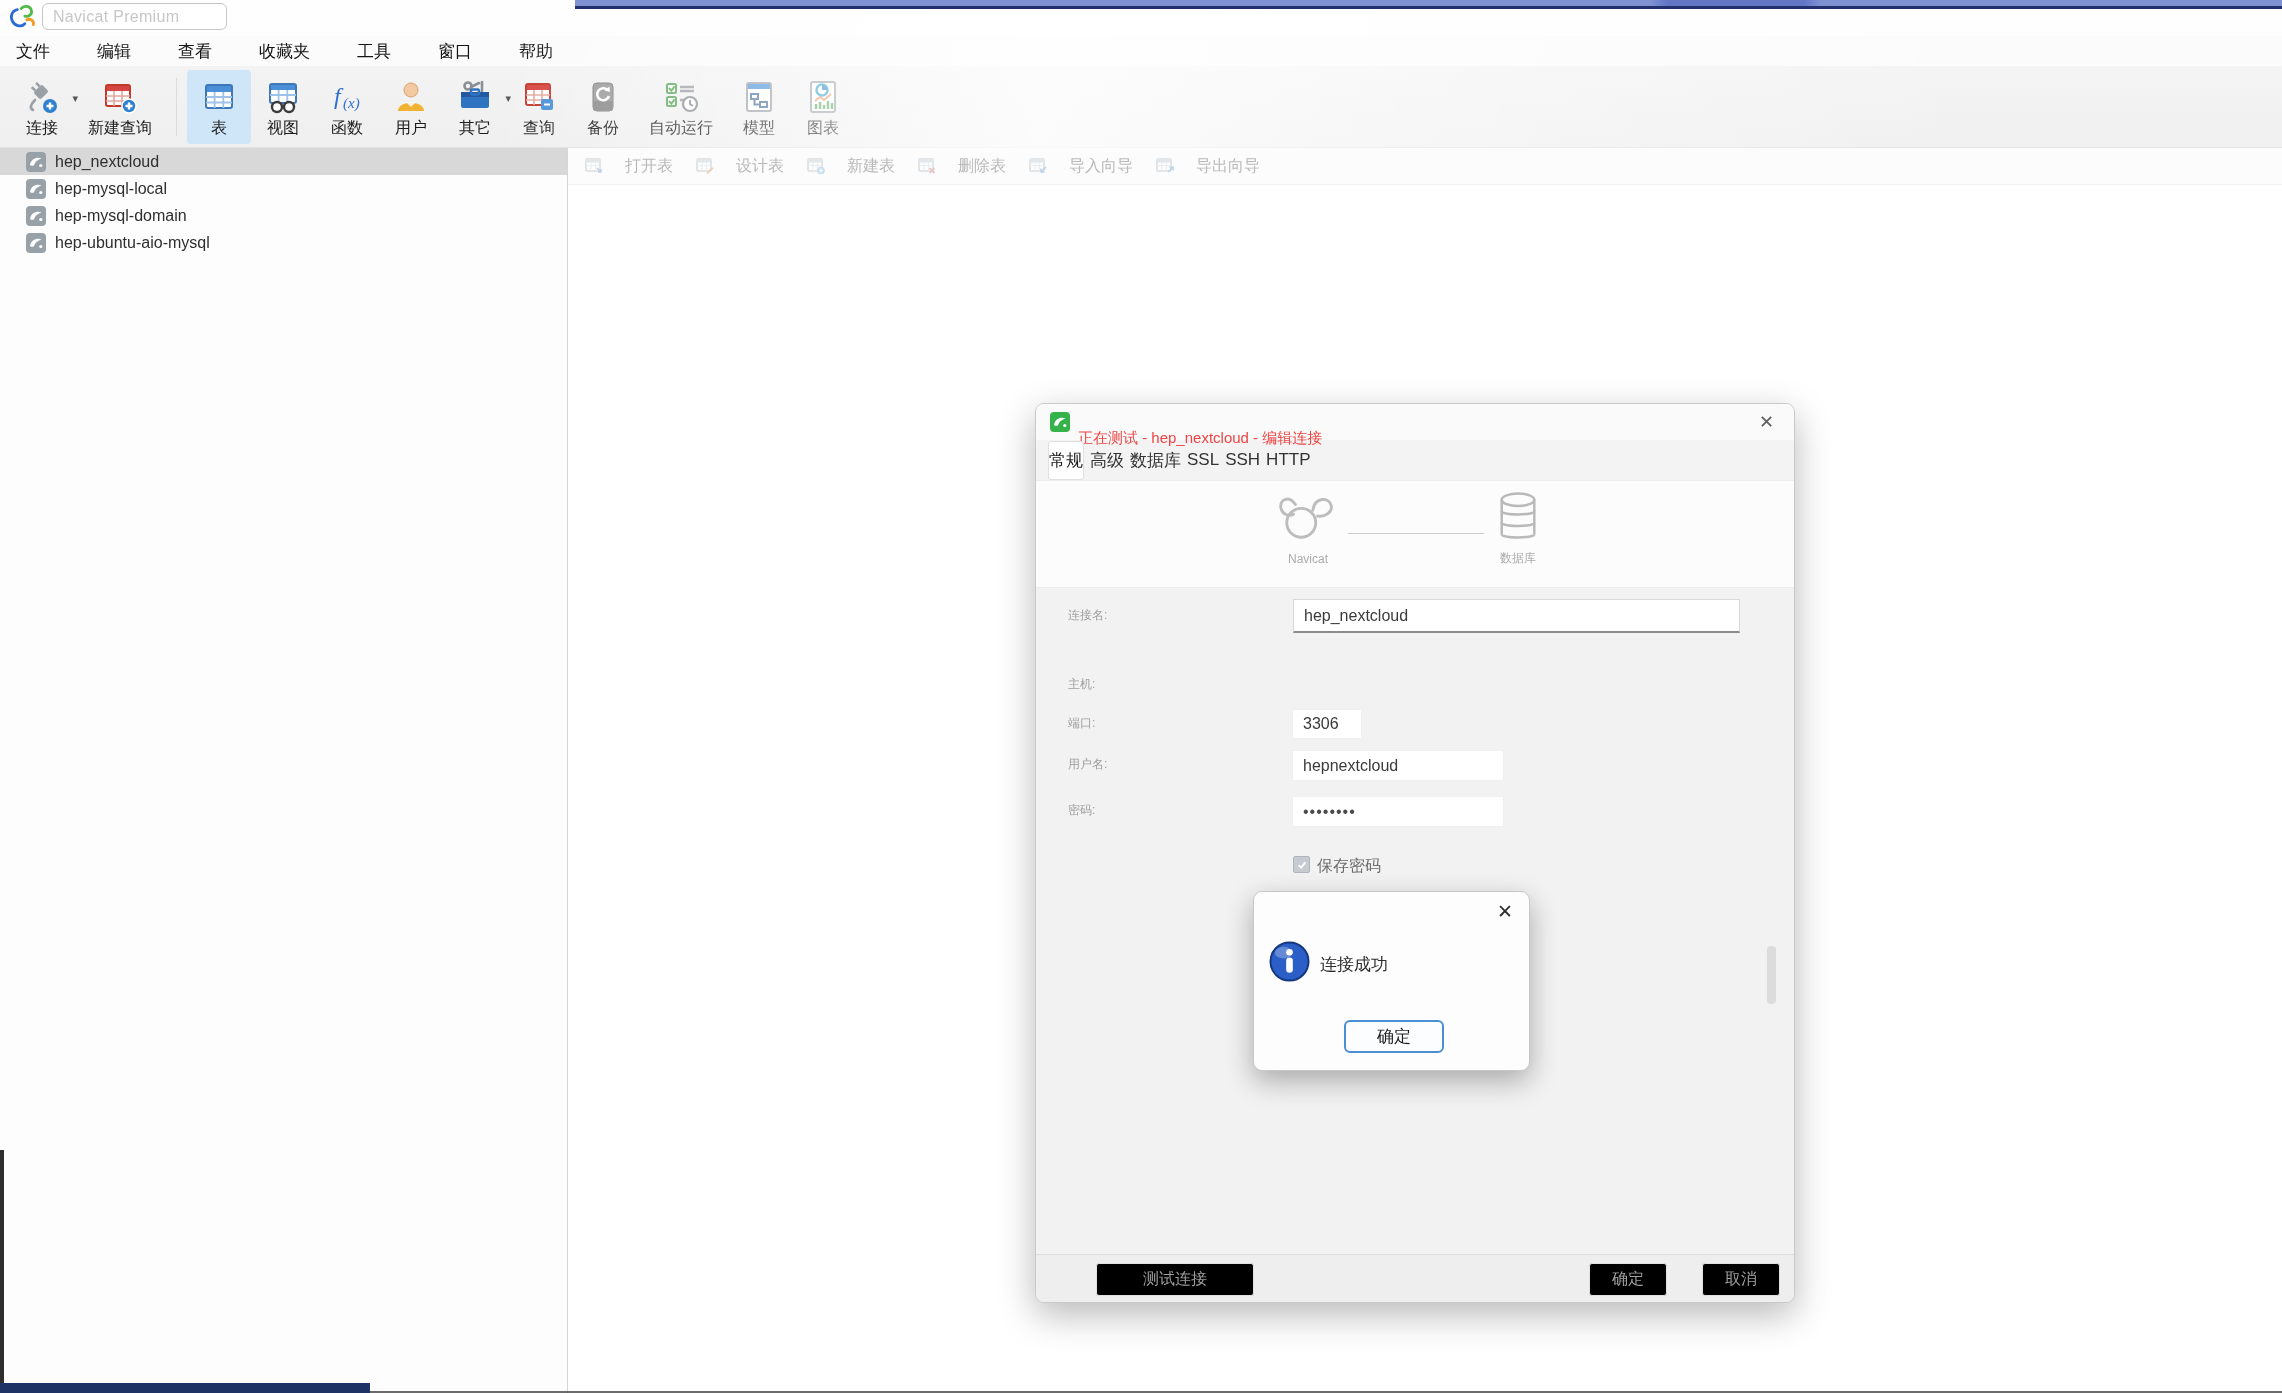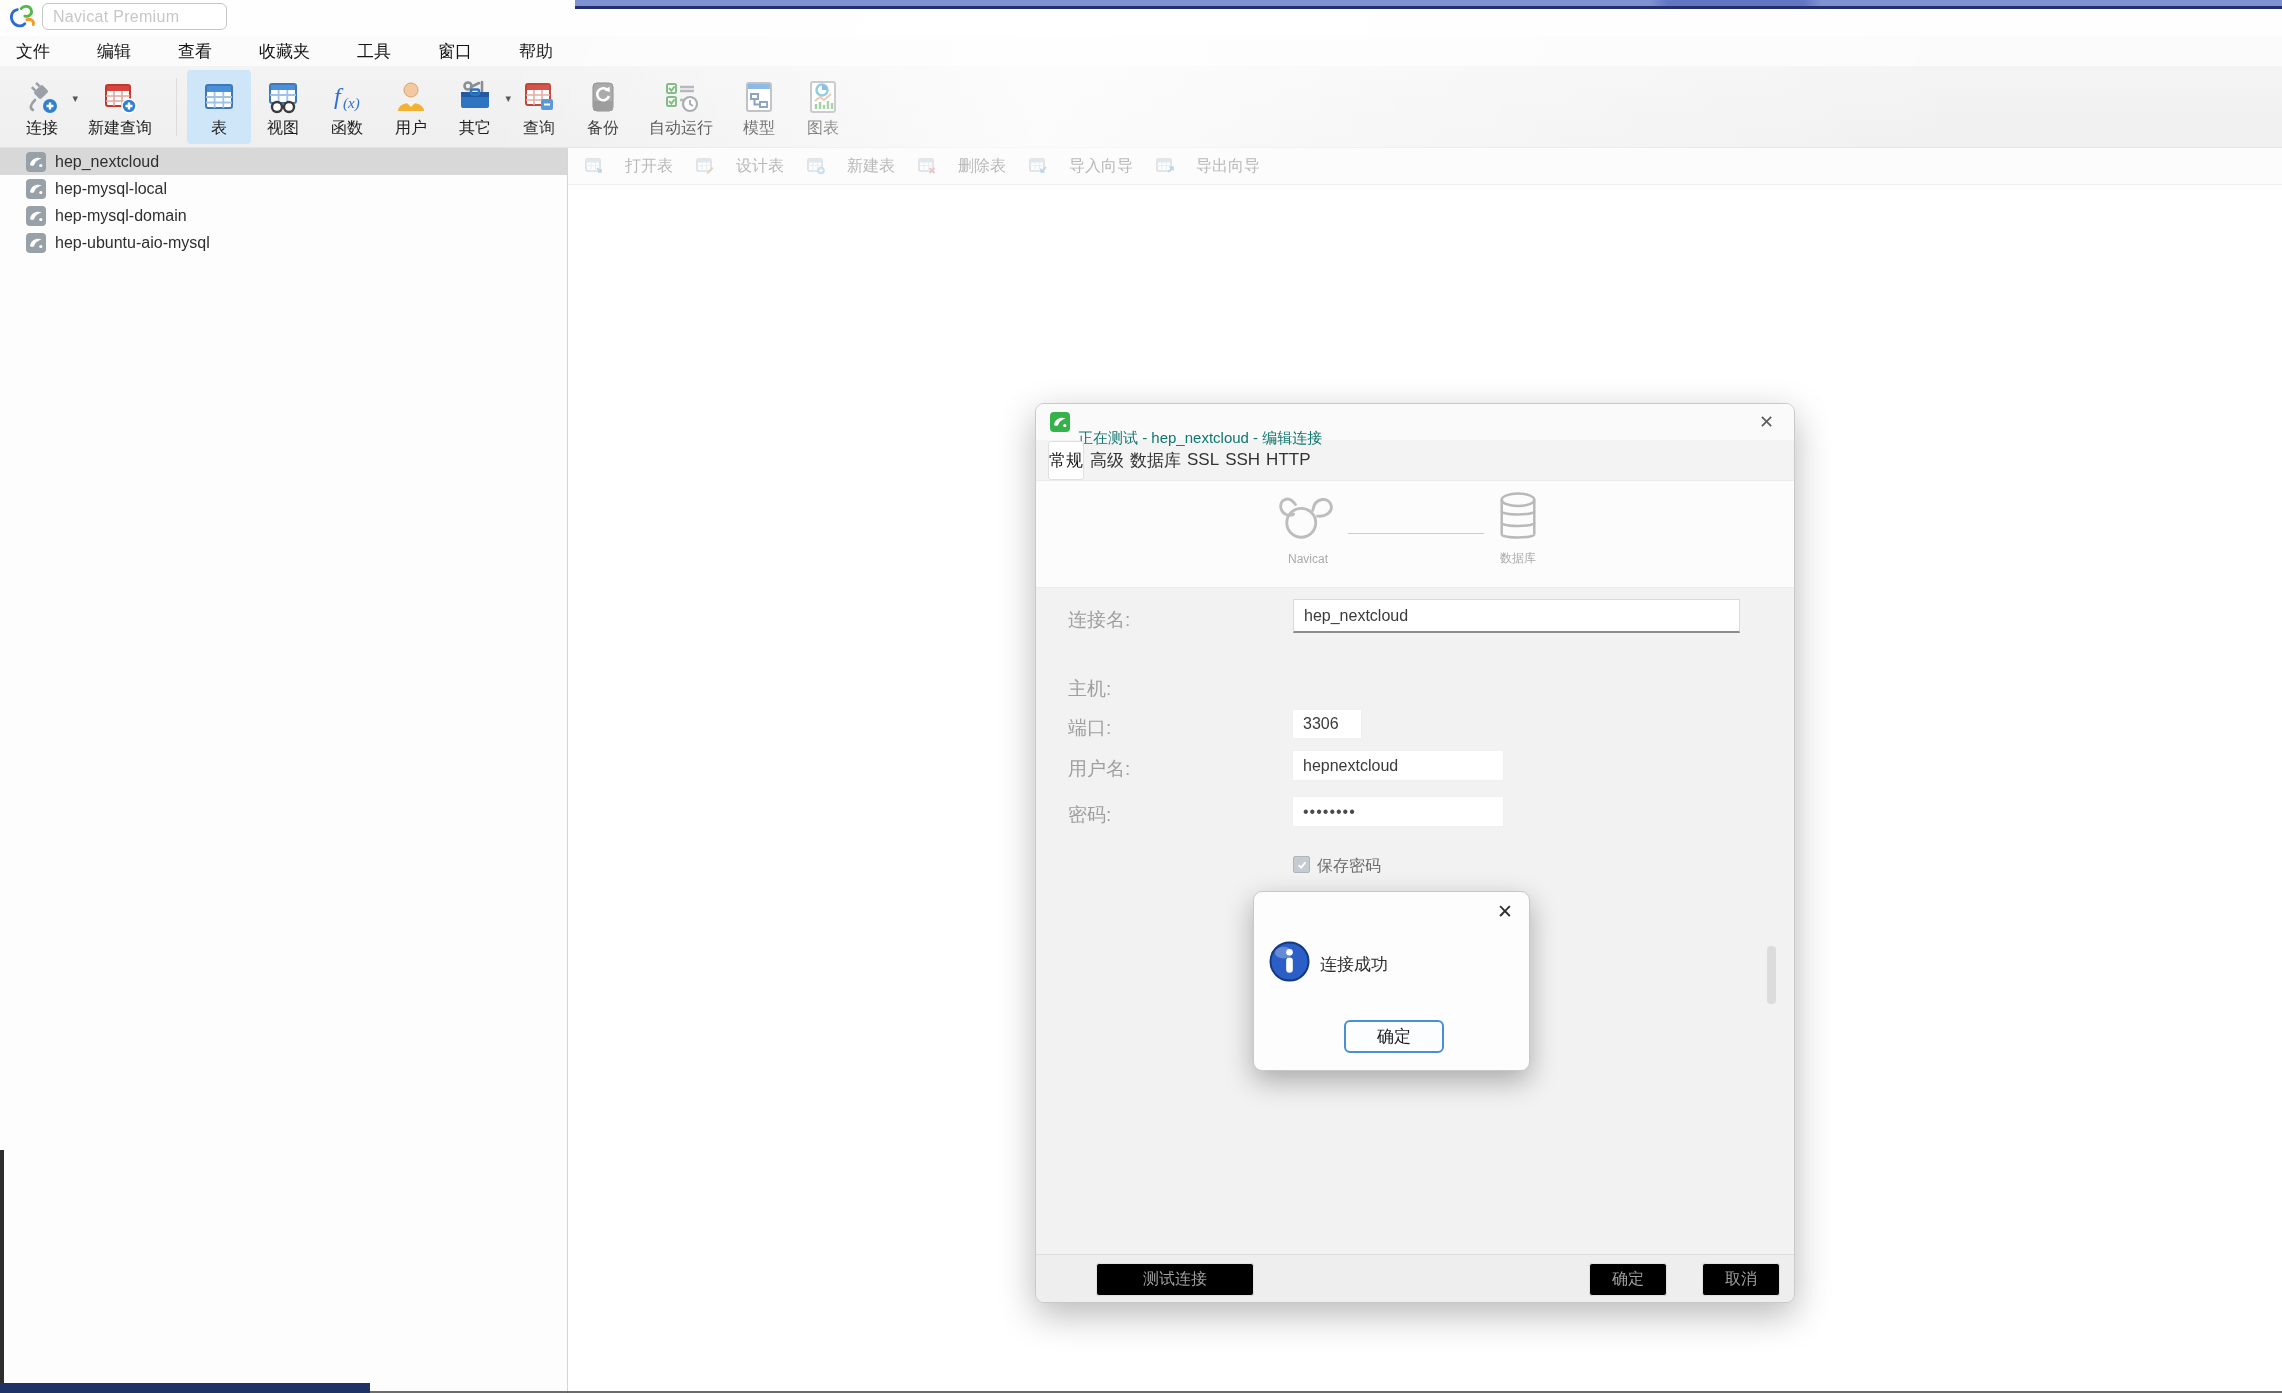--- a/index.html
+++ b/index.html
@@ -52,33 +52,33 @@
     background:#fcfcfc; border-bottom:1px solid #f0f0f0; }
   .obj-item { display:flex; align-items:center; gap:21px; font-size:16px; color:#b9b9b9; }
   .obj-item svg { width:20px; height:20px; opacity:.55; }
   .content { flex:1; background:#fff; }
 
   
   .dialog { position:absolute; left:1035px; top:403px; width:760px; height:900px; background:#f2f2f2;
     border:1px solid #c9c9c9; border-radius:9px; box-shadow:0 12px 36px rgba(0,0,0,.28); z-index:10; overflow:hidden; }
   .dlg-title { height:36px; display:flex; align-items:center; gap:8px; padding:0 14px; background:#fafafa; }
   .dlg-title svg { width:20px; height:20px; }
-  .dlg-title-text { font-size:15px; color:#0f766e;margin-top:32px; }
+  .dlg-title-text { font-size:15px; color:#ef4444;margin-top:32px; }
   .dlg-close { margin-left:auto; font-size:18px; color:#5f5f5f; padding:0 6px; }
   .dlg-tabs { height:40px; display:flex; align-items:center; padding-left:12px; gap:6px; background:#f3f3f3; }
   .dlg-tab { padding:7px 0; font-size:17px; color:#333; }
   .dlg-tab.active { background:#fff; border:1px solid #e0e0e0; border-radius:3px; color:#1d1d1d; }
   .dlg-hero { position:absolute; left:0; right:0; top:76px; height:108px; background:#fcfcfc;
     border-top:1px solid #ececec; border-bottom:1px solid #ececec; }
   .hero-left { position:absolute; left:217px; top:9px; width:110px; text-align:center; }
   .hero-right { position:absolute; left:436px; top:9px; width:92px; text-align:center; }
   .hero-label { font-size:12px; color:#ababab; margin-top:2px; }
   .hero-line { position:absolute; left:312px; top:52px; width:136px; height:1px; background:#cdcdcd; }
 
-  .f-label { position:absolute; left:32px; font-size:19px; color:#9f9f9f; }
+  .f-label { position:absolute; left:32px; font-size:12px; color:#9f9f9f; }
   .f-input { position:absolute; left:257px; background:#fff; border:none; font-size:16px; color:#3a3a3a;
     padding:0 10px; outline:none; font-family:"Liberation Sans", sans-serif; }
   .in-name { top:195px; width:447px; height:34px; border:1px solid #dadada; border-bottom:2px solid #8c8c8c; }
   .in-host { top:265px; width:447px; height:30px; box-shadow:0 0 0 1px #f0f0f0; }
   .in-port { top:306px; width:68px; height:28px; box-shadow:0 0 0 1px #f0f0f0; }
   .in-user { top:347px; width:210px; height:29px; box-shadow:0 0 0 1px #f0f0f0; }
   .in-pass { top:393px; width:210px; height:29px; box-shadow:0 0 0 1px #f0f0f0; letter-spacing:1px; color:#4a4a4a; }
   .cb { position:absolute; left:257px; top:452px; width:17px; height:17px; background:#c6cbd2;
     border:1px solid #b0b5bd; border-radius:2px; display:flex; align-items:center; justify-content:center; }
   .cb svg { width:12px; height:12px; }

